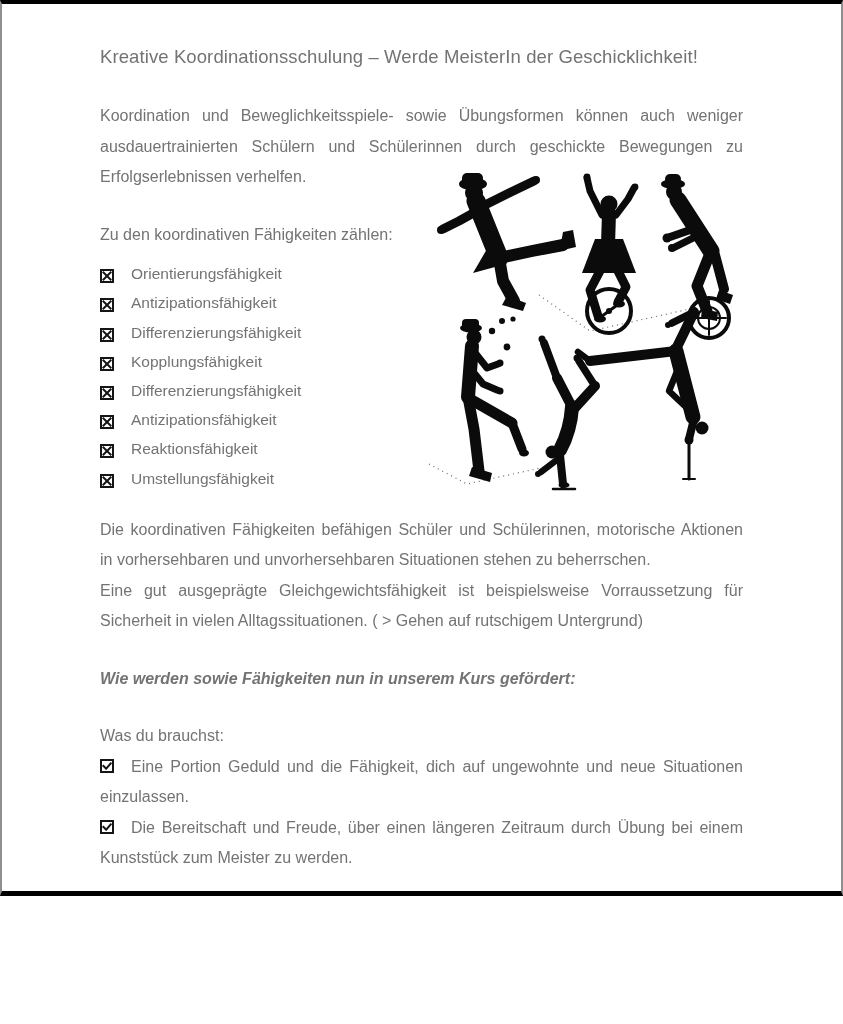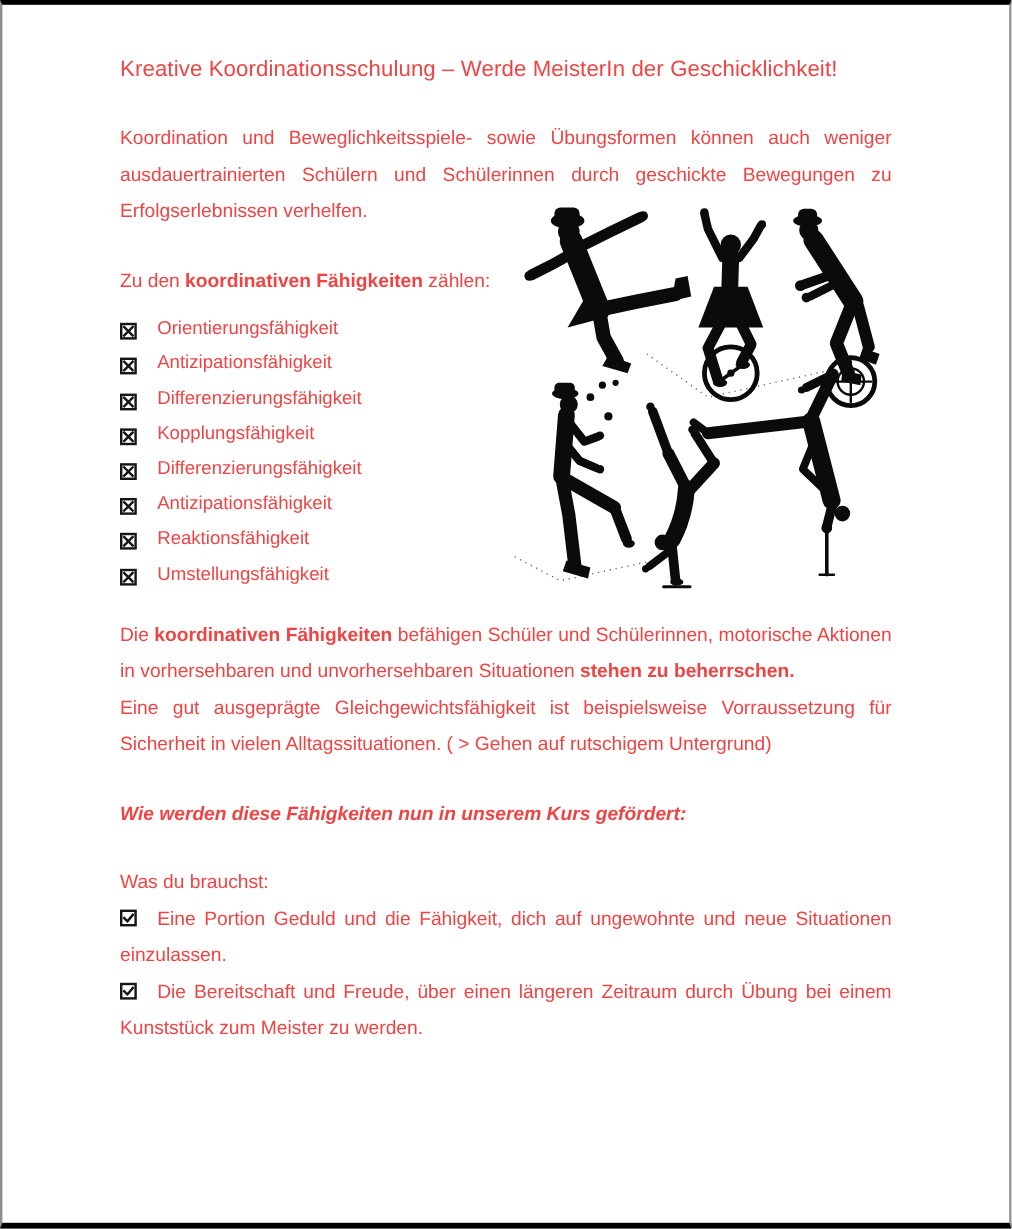--- a/index.html
+++ b/index.html
@@ -1,42 +1,42 @@
 <!DOCTYPE html>
 <html lang="de"><head>
 <meta charset="utf-8">
 <style>
   html,body { margin:0; padding:0; background:#fff; }
   .page {
     position:relative;
-    width:843px; height:1024px;
+    width:843px; height:896px;
     box-sizing:border-box;
     background:#ffffff;
     border-top:4px solid #000;
     border-bottom:5px solid #000;
     border-left:2px solid #8f8f8f;
     border-right:2px solid #8f8f8f;
     overflow:hidden;
     font-family:"Liberation Sans", sans-serif;
-    color:#ef4444;
+    color:#737373;
   }
   .content { padding:0 98px 0 98px; }
 
   .title {
     font-size:18.5px; font-weight:400;
     margin:42px 0 0 0; letter-spacing:0.1px;
     white-space:nowrap;
   }
   .body-text {
     font-size:16px; line-height:30.5px;
     text-align:justify; margin:0;
   }
   .mt-para   { margin-top:33px; }
   .mt-sec    { margin-top:27px; }
-  .b { font-weight:700; }
+  .b { font-weight:400; }
   .bi { font-weight:700; font-style:italic; }
 
   
   ul.abilities { list-style:none; margin:4px 0 0 0; padding:0; }
   ul.abilities li {
     display:flex; align-items:flex-end; gap:17px;
     height:29.2px; font-size:15.5px;
   }
 
   
@@ -114,21 +114,21 @@
       <li>
           <span class="cbx cbx-x"></span>
           <span>Umstellungsfähigkeit</span>
         </li>
     </ul>
 
     <p class="body-text mt-sec"><span>Die </span><span class="b">koordinativen Fähigkeiten</span><span> befähigen Schüler und Schülerinnen, motorische Aktionen in vorhersehbaren und unvorhersehbaren Situationen </span><span class="b">stehen zu beherrschen.</span></p>
 
     <p class="body-text">Eine gut ausgeprägte Gleichgewichtsfähigkeit ist beispielsweise Vorraussetzung für Sicherheit in vielen Alltagssituationen. ( &gt; Gehen auf rutschigem Untergrund)</p>
 
-    <p class="body-text bi mt-sec">Wie werden diese Fähigkeiten nun in unserem Kurs gefördert:</p>
+    <p class="body-text bi mt-sec">Wie werden sowie Fähigkeiten nun in unserem Kurs gefördert:</p>
 
 
     <p class="body-text mt-sec">Was du brauchst:</p>
 
     <p class="body-text"><span class="cbx cbx-check cbx-inline"></span><span>Eine Portion Geduld und die Fähigkeit, dich auf ungewohnte und neue Situationen einzulassen.</span></p>
 
     <p class="body-text"><span class="cbx cbx-check cbx-inline"></span><span>Die Bereitschaft und Freude, über einen längeren Zeitraum durch Übung bei einem Kunststück zum Meister zu werden.</span></p>
 
   </div>
 

